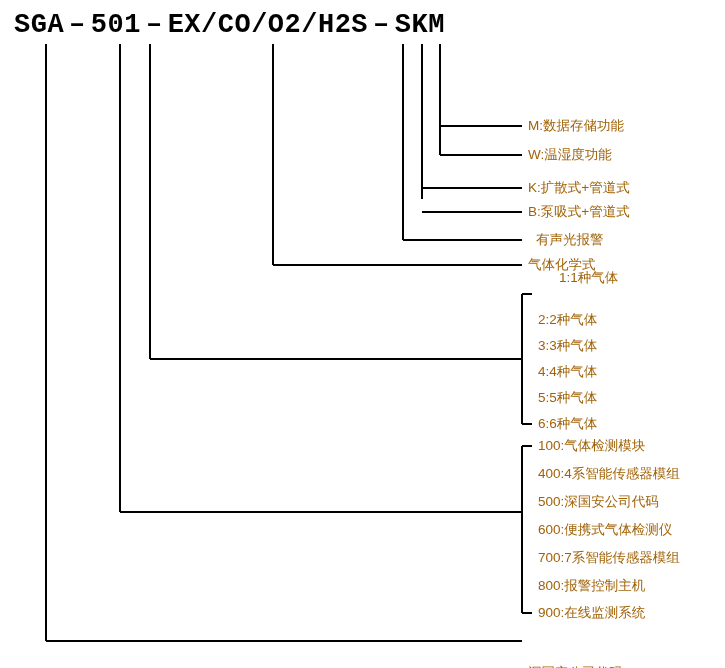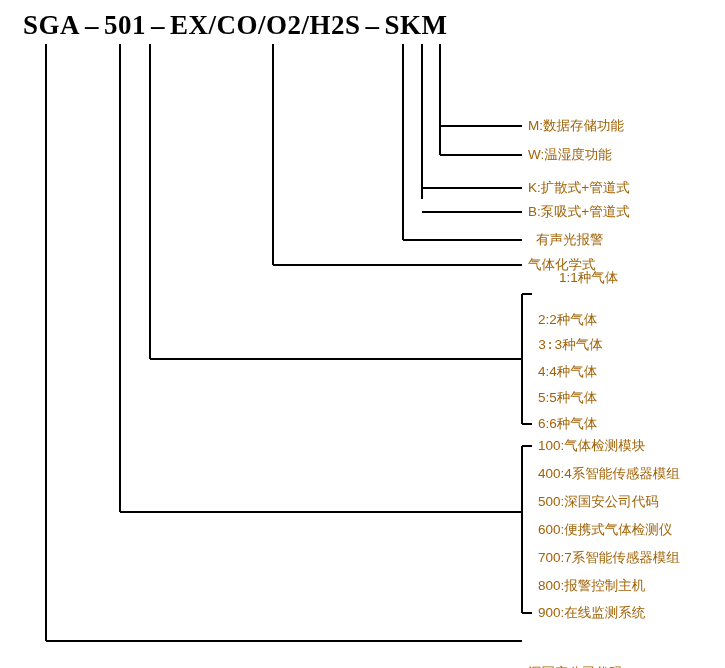--- a/index.html
+++ b/index.html
@@ -13,26 +13,26 @@
     height: 668px;
     background: #ffffff;
     font-family: "Liberation Sans", sans-serif;
     color: #000000;
     overflow: hidden;
   }
   
   #code-line {
     position: absolute;
     top: 10px;
-    left: 23px;
+    left: 14px;
     font-size: 27px;
     font-weight: bold;
     letter-spacing: 0.5px;
     white-space: nowrap;
-    font-family: Liberation Serif, serif;
+    font-family: Liberation Mono, monospace;
   }
   #code-line span { display: inline-block; }
   .dash { padding: 0 5px; }
 
   
   #lines {
     position: absolute;
     top: 0;
     left: 0;
     width: 725px;
@@ -98,21 +98,21 @@
 
   <div class="lbl" style="left:528px; top:181px;">K:扩散式+管道式</div>
   <div class="lbl" style="left:528px; top:205px;">B:泵吸式+管道式</div>
 
   <div class="lbl" style="left:528px; top:233px;margin-left:8px;">有声光报警</div>
 
   <div class="lbl" style="left:528px; top:258px;">气体化学式</div>
 
   <div class="lbl" style="left:538px; top:271px;margin-left:21px;">1:1种气体</div>
   <div class="lbl" style="left:538px; top:313px;">2:2种气体</div>
-  <div class="lbl" style="left:538px; top:339px;font-family:Liberation Mono, monospace;">3:3种气体</div>
+  <div class="lbl" style="left:538px; top:339px;">3:3种气体</div>
   <div class="lbl" style="left:538px; top:365px;">4:4种气体</div>
   <div class="lbl" style="left:538px; top:391px;">5:5种气体</div>
   <div class="lbl" style="left:538px; top:417px;">6:6种气体</div>
 
   <div class="lbl" style="left:538px; top:439px;">100:气体检测模块</div>
   <div class="lbl" style="left:538px; top:467px;">400:4系智能传感器模组</div>
   <div class="lbl" style="left:538px; top:495px;">500:深国安公司代码</div>
   <div class="lbl" style="left:538px; top:523px;">600:便携式气体检测仪</div>
   <div class="lbl" style="left:538px; top:551px;">700:7系智能传感器模组</div>
   <div class="lbl" style="left:538px; top:579px;">800:报警控制主机</div>

